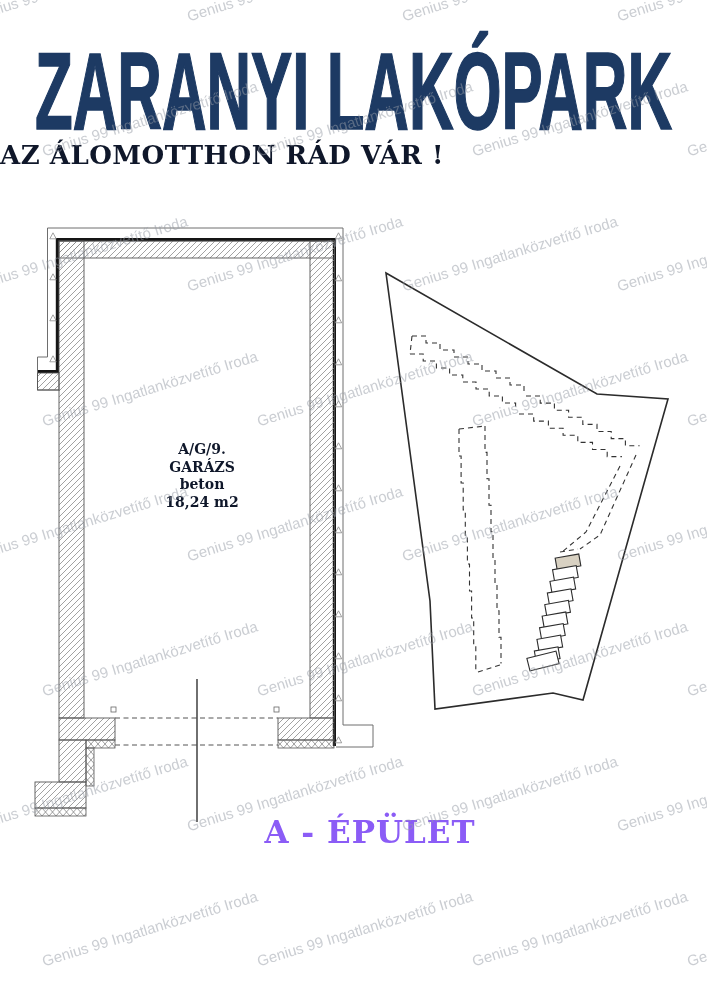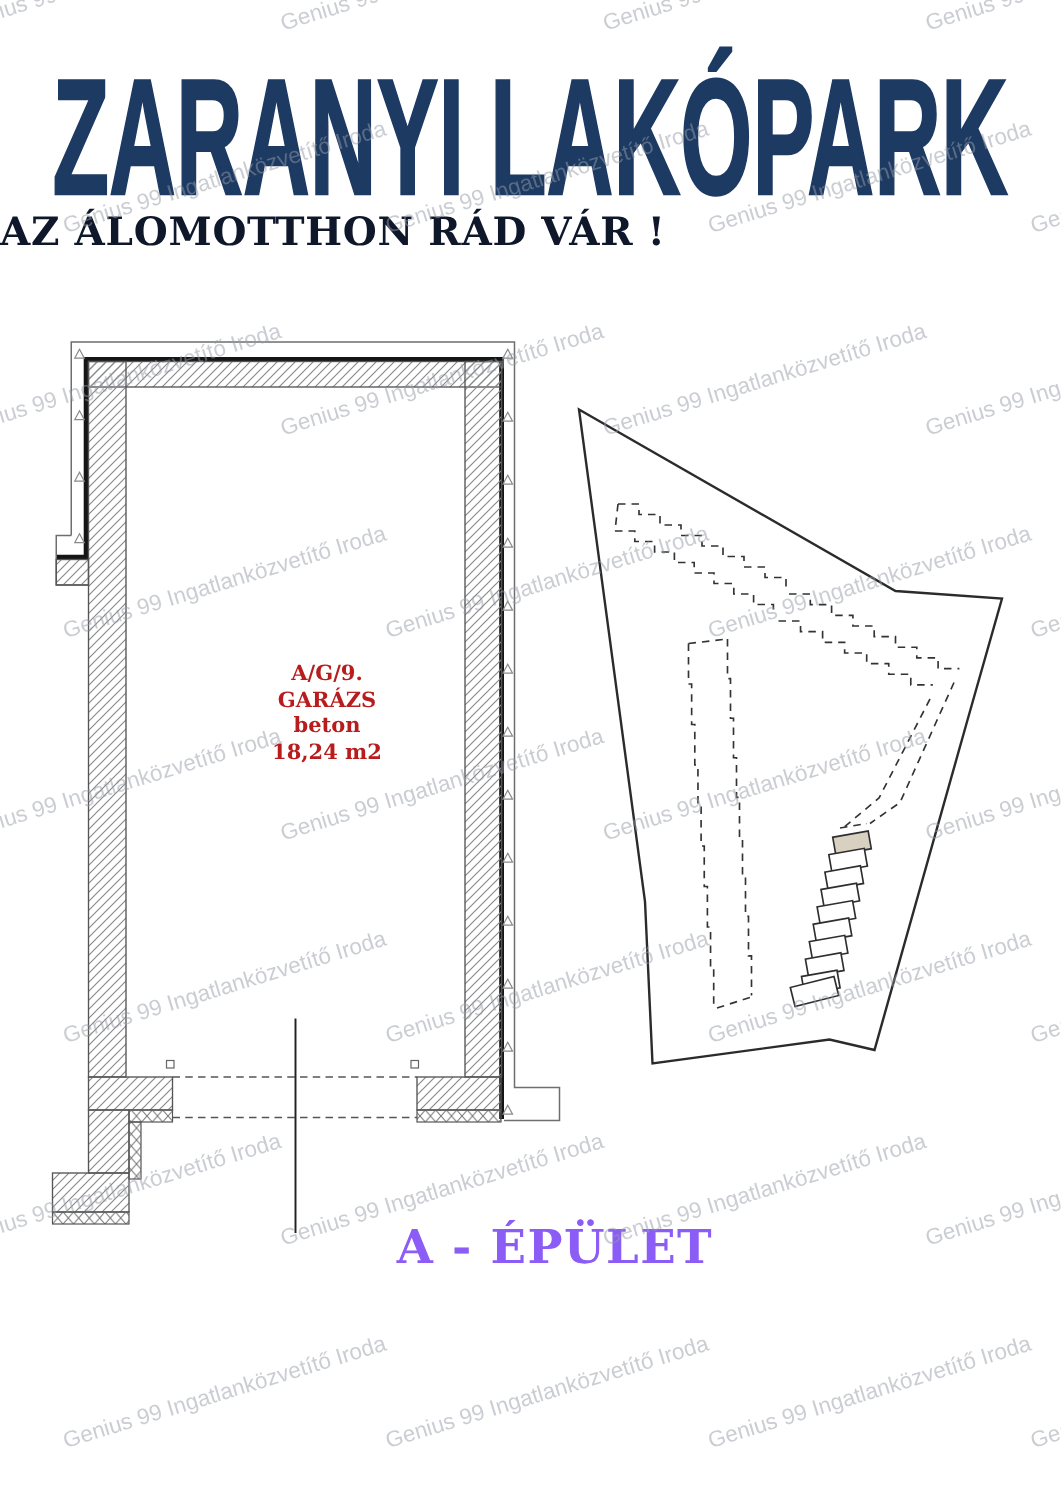--- a/index.html
+++ b/index.html
@@ -10,22 +10,22 @@
   
   .title-svg{position:absolute;left:0;top:28px;width:707px;height:115px;z-index:3;}
   .subtitle{position:absolute;left:0;top:140px;width:707px;text-align:left;z-index:3;
             font-family:"DejaVu Serif",serif;font-weight:bold;font-size:26px;
             letter-spacing:0.5px;color:#0f172a;}
 
   
   .plan-svg{position:absolute;left:0;top:0;width:707px;height:1000px;z-index:2;}
 
   
-  .room-label{position:absolute;left:138px;top:441px;width:160px;text-align:center;z-index:3;
-              color:#b91c1c;font-family:"DejaVu Serif",serif;font-weight:bold;
+  .room-label{position:absolute;left:122px;top:441px;width:160px;text-align:center;z-index:3;
+              color:#0f172a;font-family:"DejaVu Serif",serif;font-weight:bold;
               font-size:14px;line-height:17.5px;}
 
   
   .footer{position:absolute;left:100px;top:813px;width:540px;text-align:center;z-index:3;
           color:#8b5cf6;font-family:"DejaVu Serif",serif;font-weight:bold;
           font-size:31px;line-height:38px;letter-spacing:1px;}
 
   
   #watermark-layer{z-index:5;pointer-events:none;}
   .wm{position:absolute;transform:rotate(-17deg);transform-origin:left top;

